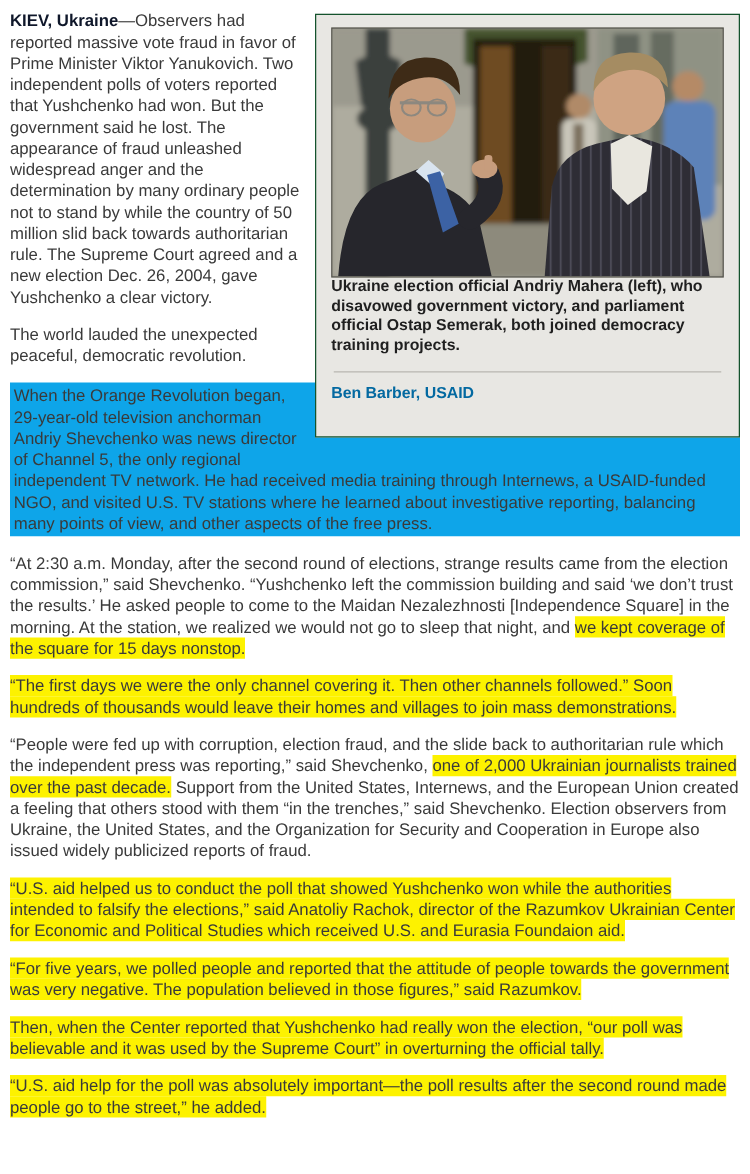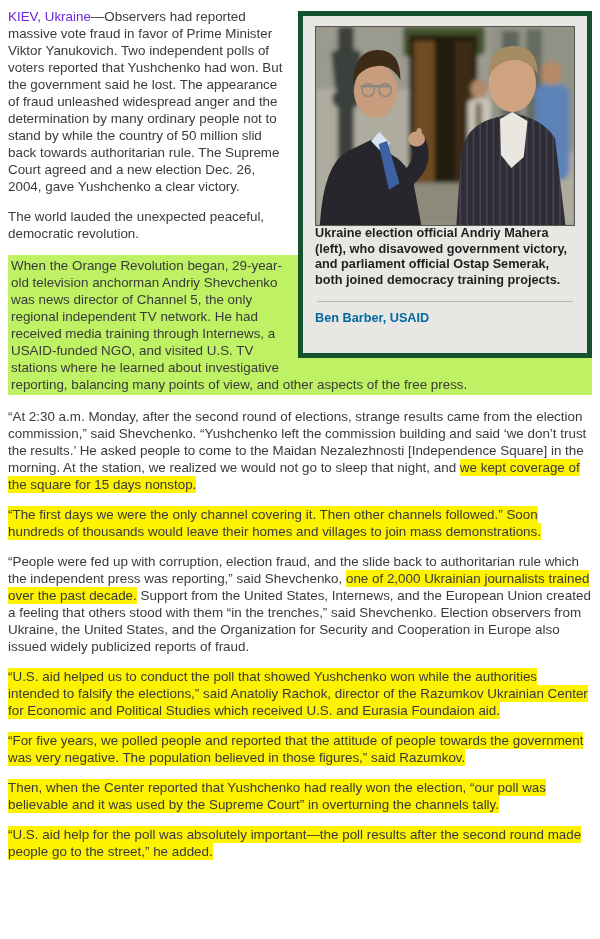--- a/index.html
+++ b/index.html
@@ -12,27 +12,27 @@
   .page{padding:8px 8px 0 8px;box-sizing:border-box;}
   h1{
     font-size:17.5px;line-height:22px;font-weight:bold;
     color:#1a4a6e;margin:2px 0 15px 0;
   }
   #article-body{font-size:13.4px;line-height:17px;}
   #article-body p{margin:0 0 13px 0;}
   p.heading{font-weight:bold;color:#2f2f2f;margin-bottom:0 !important;}
   p.subline{margin-top:0;}
   p.clearfloat{clear:both;}
-  .seg-b{font-weight:normal;color:#6d28d9;}
+  .seg-b{font-weight:bold;color:#0f172a;}
   .seg-hl{background:#fdf200;padding:1px 0;box-decoration-break:clone;}
-  p.hl-block{background:#bef264;padding:2px 3px;margin-left:-3px;margin-right:-3px;}
+  p.hl-block{background:#0ea5e9;padding:2px 3px;margin-left:-3px;margin-right:-3px;}
   
   .photo-box{
-    float:right;width:294px;box-sizing:border-box;
-    background:#e8e7e3;border:5px solid #14532d;
+    float:right;width:340px;box-sizing:border-box;
+    background:#e8e7e3;border:1px solid #14532d;
     padding:10px 12px 14px 12px;
     margin:3px 0 10px 9px;
   }
   .photo-frame{
     border:1px solid #56564f;line-height:0;background:#9a988c;
   }
   .photo-frame svg{display:block;width:100%;height:198px;}
   .photo-caption{
     font-size:12.7px;line-height:15.5px;font-weight:bold;color:#1f1f1f;
     margin:30px 2px 0 2px;
@@ -119,17 +119,17 @@
     </aside>
 
   <p class="normal"><span class="seg-b">KIEV, Ukraine</span><span>—Observers had reported massive vote fraud in favor of Prime Minister Viktor Yanukovich. Two independent polls of voters reported that Yushchenko had won. But the government said he lost. The appearance of fraud unleashed widespread anger and the determination by many ordinary people not to stand by while the country of 50 million slid back towards authoritarian rule. The Supreme Court agreed and a new election Dec. 26, 2004, gave Yushchenko a clear victory.</span></p>
       <p class="normal"><span>The world lauded the unexpected peaceful, democratic revolution.</span></p>
       <p class="hl-block"><span>When the Orange Revolution began, 29-year-old television anchorman Andriy Shevchenko was news director of Channel 5, the only regional independent TV network. He had received media training through Internews, a USAID-funded NGO, and visited U.S. TV stations where he learned about investigative reporting, balancing many points of view, and other aspects of the free press.</span></p>
       <p class="normal clearfloat"><span>“At 2:30 a.m. Monday, after the second round of elections, strange results came from the election commission,” said Shevchenko. “Yushchenko left the commission building and said ‘we don’t trust the results.’ He asked people to come to the Maidan Nezalezhnosti [Independence Square] in the morning. At the station, we realized we would not go to sleep that night, and </span><span class="seg-hl">we kept coverage of the square for 15 days nonstop.</span></p>
       <p class="normal"><span class="seg-hl">“The first days we were the only channel covering it. Then other channels followed.” Soon hundreds of thousands would leave their homes and villages to join mass demonstrations.</span></p>
       <p class="normal"><span>“People were fed up with corruption, election fraud, and the slide back to authoritarian rule which the independent press was reporting,” said Shevchenko, </span><span class="seg-hl">one of 2,000 Ukrainian journalists trained over the past decade.</span><span> Support from the United States, Internews, and the European Union created a feeling that others stood with them “in the trenches,” said Shevchenko. Election observers from Ukraine, the United States, and the Organization for Security and Cooperation in Europe also issued widely publicized reports of fraud.</span></p>
       <p class="normal"><span class="seg-hl">“U.S. aid helped us to conduct the poll that showed Yushchenko won while the authorities intended to falsify the elections,” said Anatoliy Rachok, director of the Razumkov Ukrainian Center for Economic and Political Studies which received U.S. and Eurasia Foundaion aid.</span></p>
       <p class="normal"><span class="seg-hl">“For five years, we polled people and reported that the attitude of people towards the government was very negative. The population believed in those figures,” said Razumkov.</span></p>
-      <p class="normal"><span class="seg-hl">Then, when the Center reported that Yushchenko had really won the election, “our poll was believable and it was used by the Supreme Court” in overturning the channels tally.</span></p>
+      <p class="normal"><span class="seg-hl">Then, when the Center reported that Yushchenko had really won the election, “our poll was believable and it was used by the Supreme Court” in overturning the official tally.</span></p>
       <p class="normal"><span class="seg-hl">“U.S. aid help for the poll was absolutely important—the poll results after the second round made people go to the street,” he added.</span></p>
     </div>
 
 </main>
 
 </body></html>

